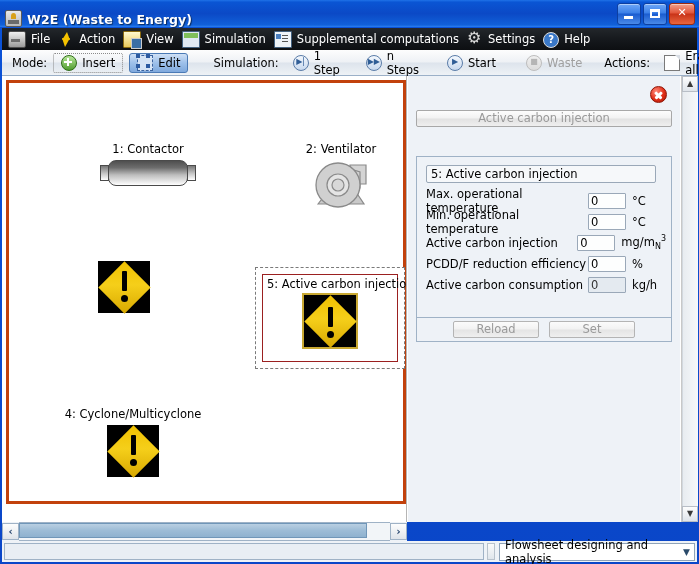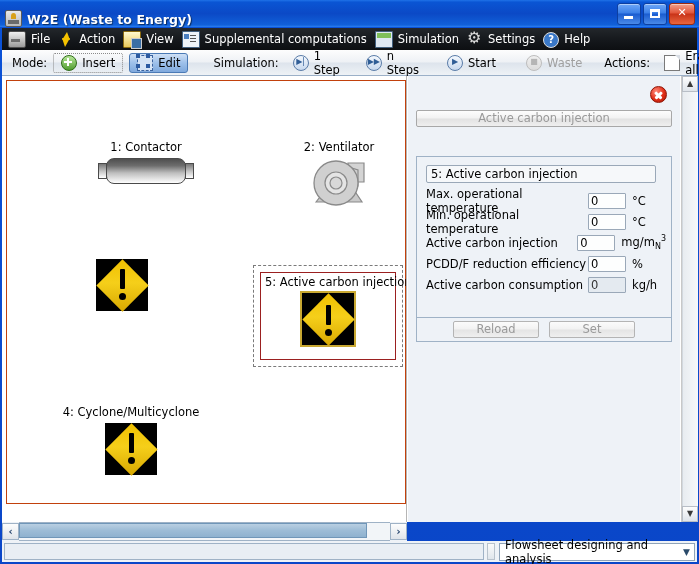--- a/index.html
+++ b/index.html
@@ -129,21 +129,21 @@
   .content{
     position:absolute; left:2px; top:76px; width:695px; height:446px;
     background:#ffffff; box-sizing:border-box;
   }
   .canvas{
     position:absolute; left:0; top:0; width:405px; height:446px;
     background:#ffffff; border-right:1px solid #b5b5b5; box-sizing:border-box;
     overflow:hidden;
   }
   .canvas-inner{ position:absolute; left:4px; top:4px; right:0; bottom:18px;
-    border:1px solid #c2410c; box-sizing:border-box; background:#fff;}
+    border:3px solid #c2410c; box-sizing:border-box; background:#fff;}
 
   .node{ position:absolute; text-align:center; }
   .node-label{ font-size:11.5px; color:#000; white-space:nowrap; margin-bottom:4px;}
 
   
   .contactor{ width:96px; height:26px; margin:0 auto; position:relative;}
   .contactor .body{
     position:absolute; left:8px; top:0; width:80px; height:26px;
     border:1px solid #4a4a4a; border-radius:8px;
     background: linear-gradient(to bottom,#4f4f4f 0%,#6d6d6d 28%,#bdbdbd 58%,#ffffff 100%);
@@ -335,26 +335,26 @@
     </div>
     <div class="mi">
       <span class="ico ico-action"></span>
       <span class="lbl">Action</span>
     </div>
     <div class="mi">
       <span class="ico ico-view"></span>
       <span class="lbl">View</span>
     </div>
     <div class="mi">
+      <span class="ico ico-sim"></span>
+      <span class="lbl">Simulation</span>
+    </div>
+    <div class="mi">
       <span class="ico ico-supp"></span>
       <span class="lbl">Supplemental computations</span>
-    </div>
-    <div class="mi">
-      <span class="ico ico-sim"></span>
-      <span class="lbl">Simulation</span>
     </div>
     <div class="mi">
       <span class="ico ico-settings"></span>
       <span class="lbl">Settings</span>
     </div>
     <div class="mi">
       <span class="ico ico-help"></span>
       <span class="lbl">Help</span>
     </div>
   </div>

